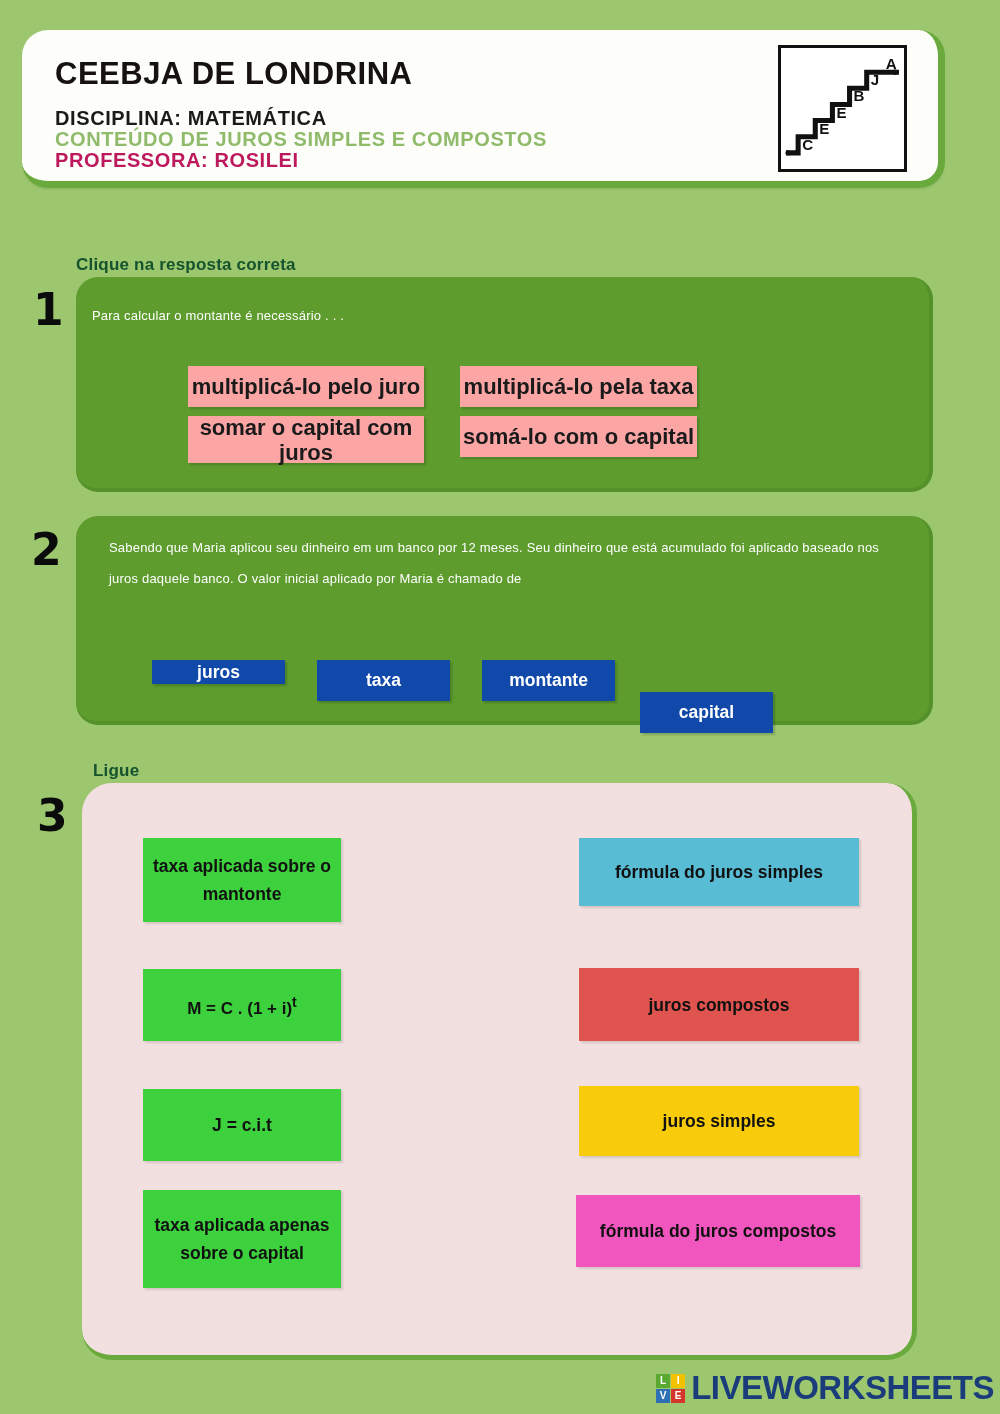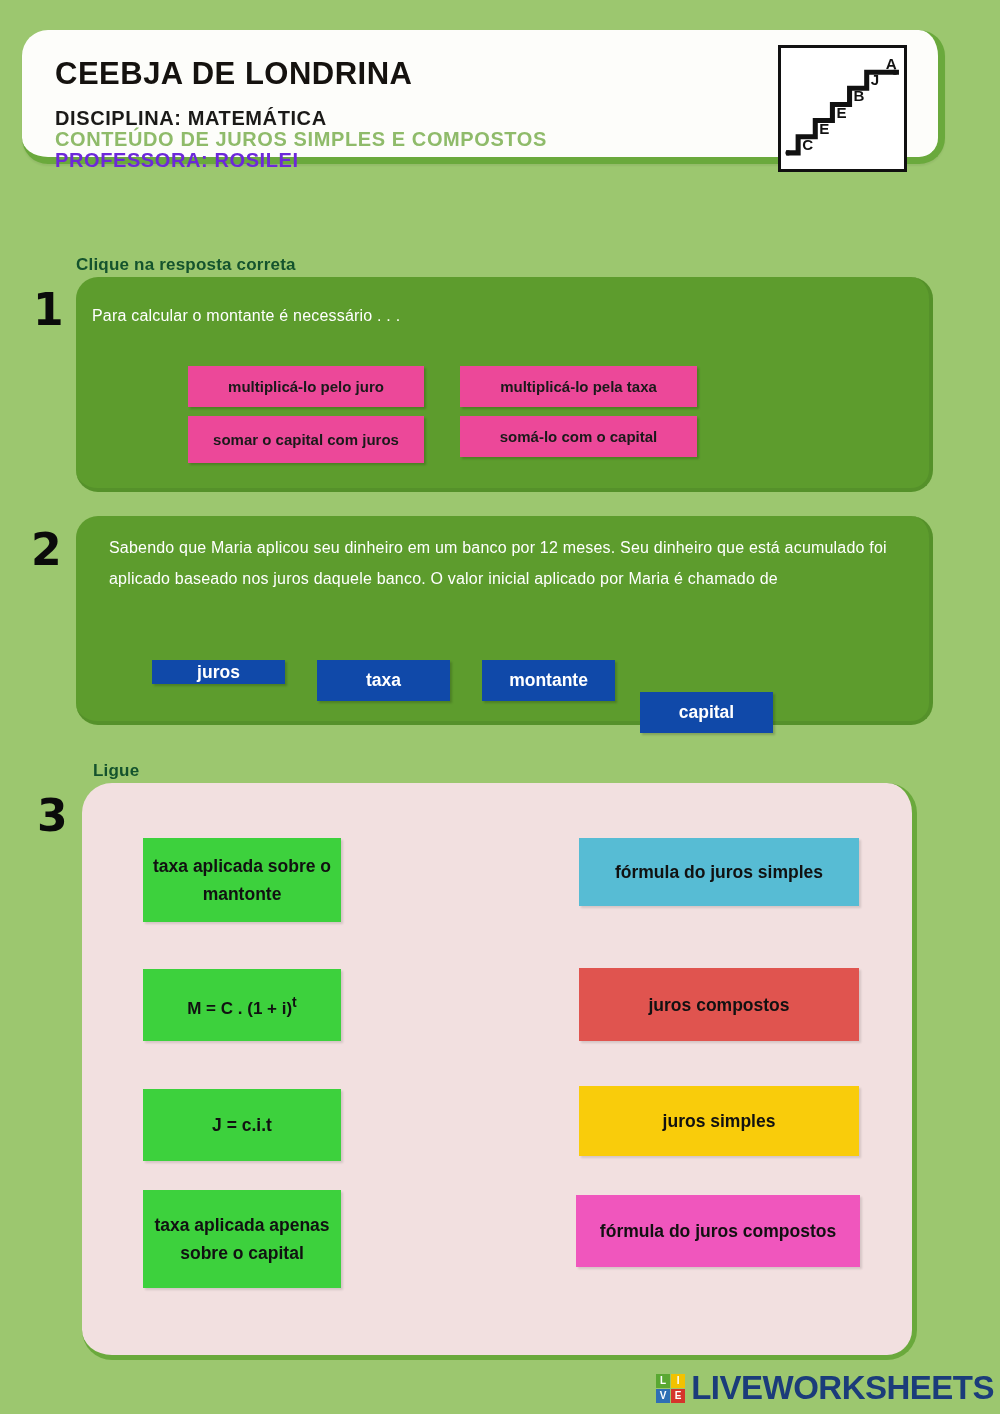--- a/index.html
+++ b/index.html
@@ -6,37 +6,37 @@
   html, body {
     width:1000px; height:1414px;
     background:#9cc76f;
     font-family:"Liberation Sans", sans-serif;
     overflow:hidden;
   }
   .page { position:relative; width:1000px; height:1414px; }
 
   
   .header-card{
-    position:absolute; left:22px; top:30px; width:923px; height:134px;
+    position:absolute; left:22px; top:30px; width:923px; height:158px;
     background:#fdfdfa;
     border-radius:26px;
     border-right:7px solid #6aa93c;
     border-bottom:7px solid #6aa93c;
     box-shadow:0 2px 2px rgba(0,0,0,.06);
   }
   .school-title{
     position:absolute; left:33px; top:26px;
     font-size:31px; font-weight:bold; color:#15120f;
     letter-spacing:.5px;
   }
   .meta{ position:absolute; left:33px; top:78px; line-height:21px; }
   .meta div{ font-size:20px; font-weight:bold; letter-spacing:.6px; }
   .meta .m-disc{ color:#1b1a18; }
   .meta .m-cont{ color:#8fbb6a; }
-  .meta .m-prof{ color:#6d28d9; }
+  .meta .m-prof{ color:#be185d; }
 
   
   .logo-box{
     position:absolute; right:31px; top:15px; width:129px; height:127px;
     border:3px solid #111; background:#fff;
   }
   .logo-box svg{ display:block; width:100%; height:100%; }
 
   
   .section-label{
@@ -48,31 +48,31 @@
     position:absolute; font-size:44px; font-weight:bold; color:#0b0b0b;
     font-family:"DejaVu Sans", sans-serif; line-height:1;
   }
 
   
   .qbox{
     position:absolute; background:#5d9c2d; border-radius:22px;
     border-right:4px solid #55912a; border-bottom:4px solid #55912a;
   }
   .qtext{
-    position:absolute; color:#ffffff; font-size:16px; font-weight:500;
+    position:absolute; color:#ffffff; font-size:13px; font-weight:500;
     line-height:31px; letter-spacing:.2px;
   }
 
   
   .opt{
     position:absolute; display:flex; align-items:center; justify-content:center;
     text-align:center; font-weight:bold; line-height:25px;
     box-shadow:2px 2px 2px rgba(0,0,0,.18);
   }
-  .opt-yellow{ background:#ec4899; color:#1a1a1a; font-size:15px; }
+  .opt-yellow{ background:#fca5a5; color:#1a1a1a; font-size:22px; }
   .opt-blue{ background:#1049a9; color:#ffffff; font-size:17.5px; }
 
   
   .matchbox{
     position:absolute; background:#f2e0e0; border-radius:30px;
     border-right:5px solid #6aa93c; border-bottom:5px solid #6aa93c;
   }
   .tile{
     position:absolute; display:flex; align-items:center; justify-content:center;
     text-align:center; font-weight:bold; font-size:17.5px; color:#111;

